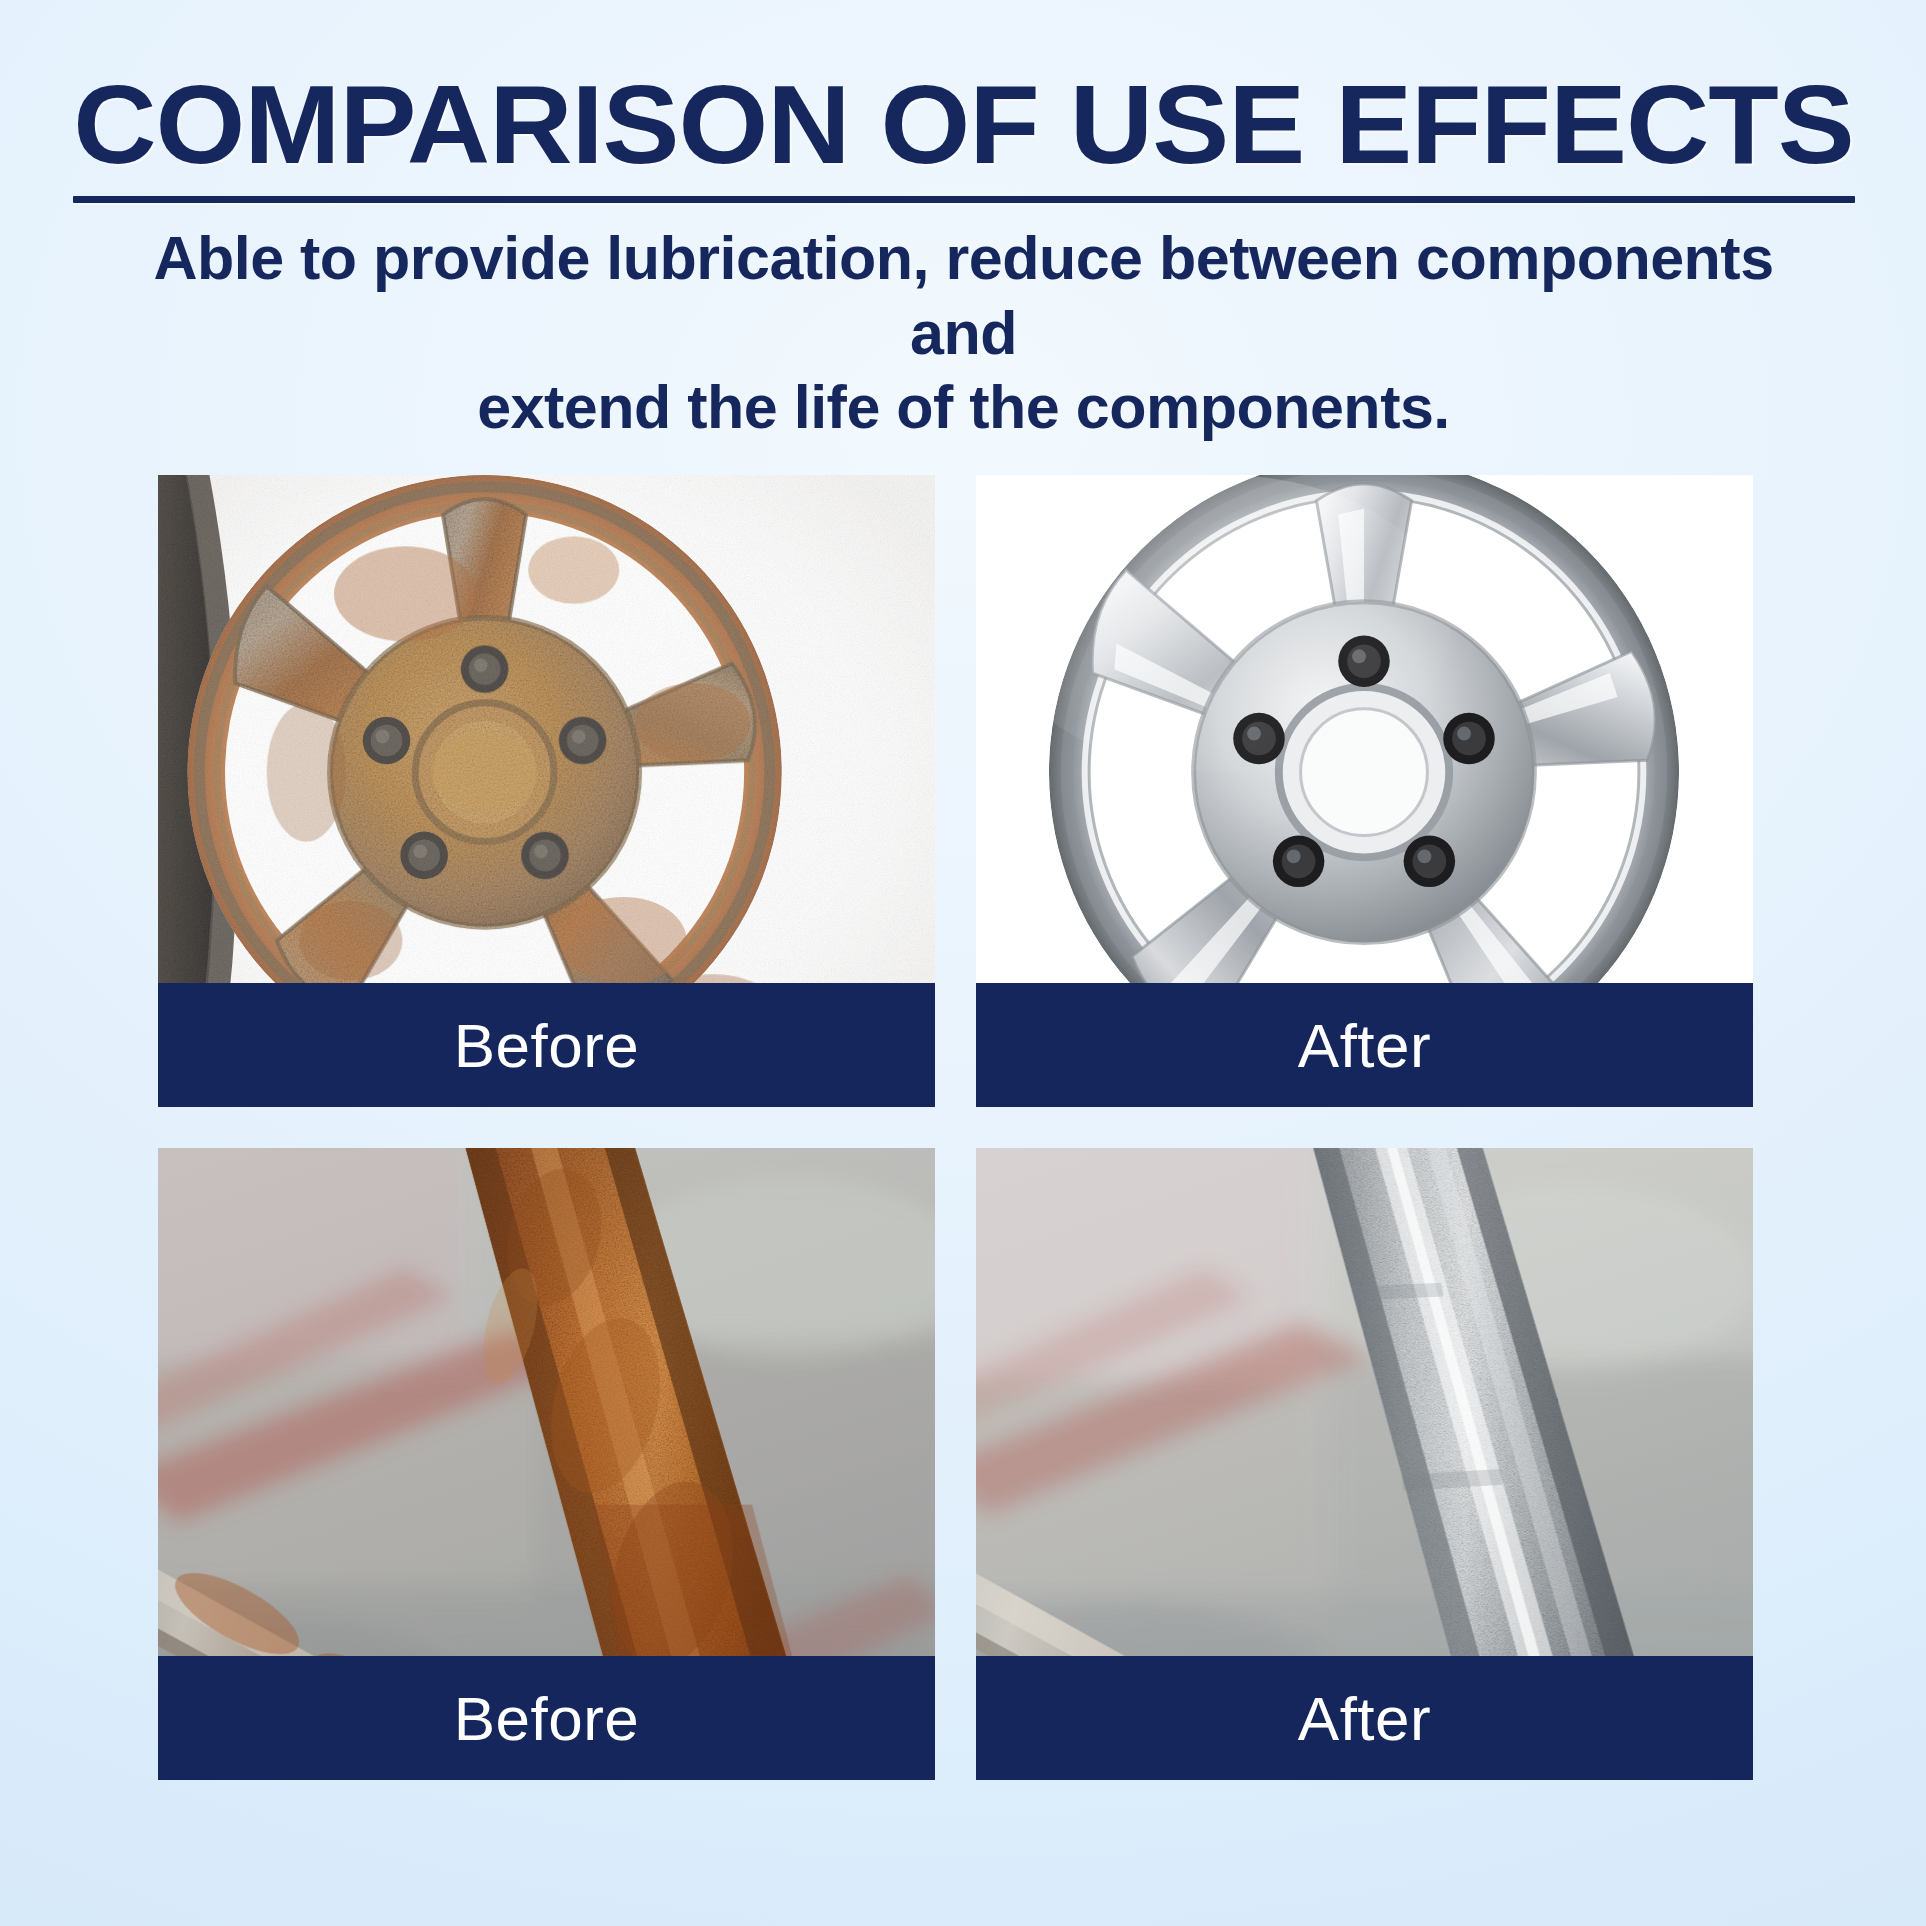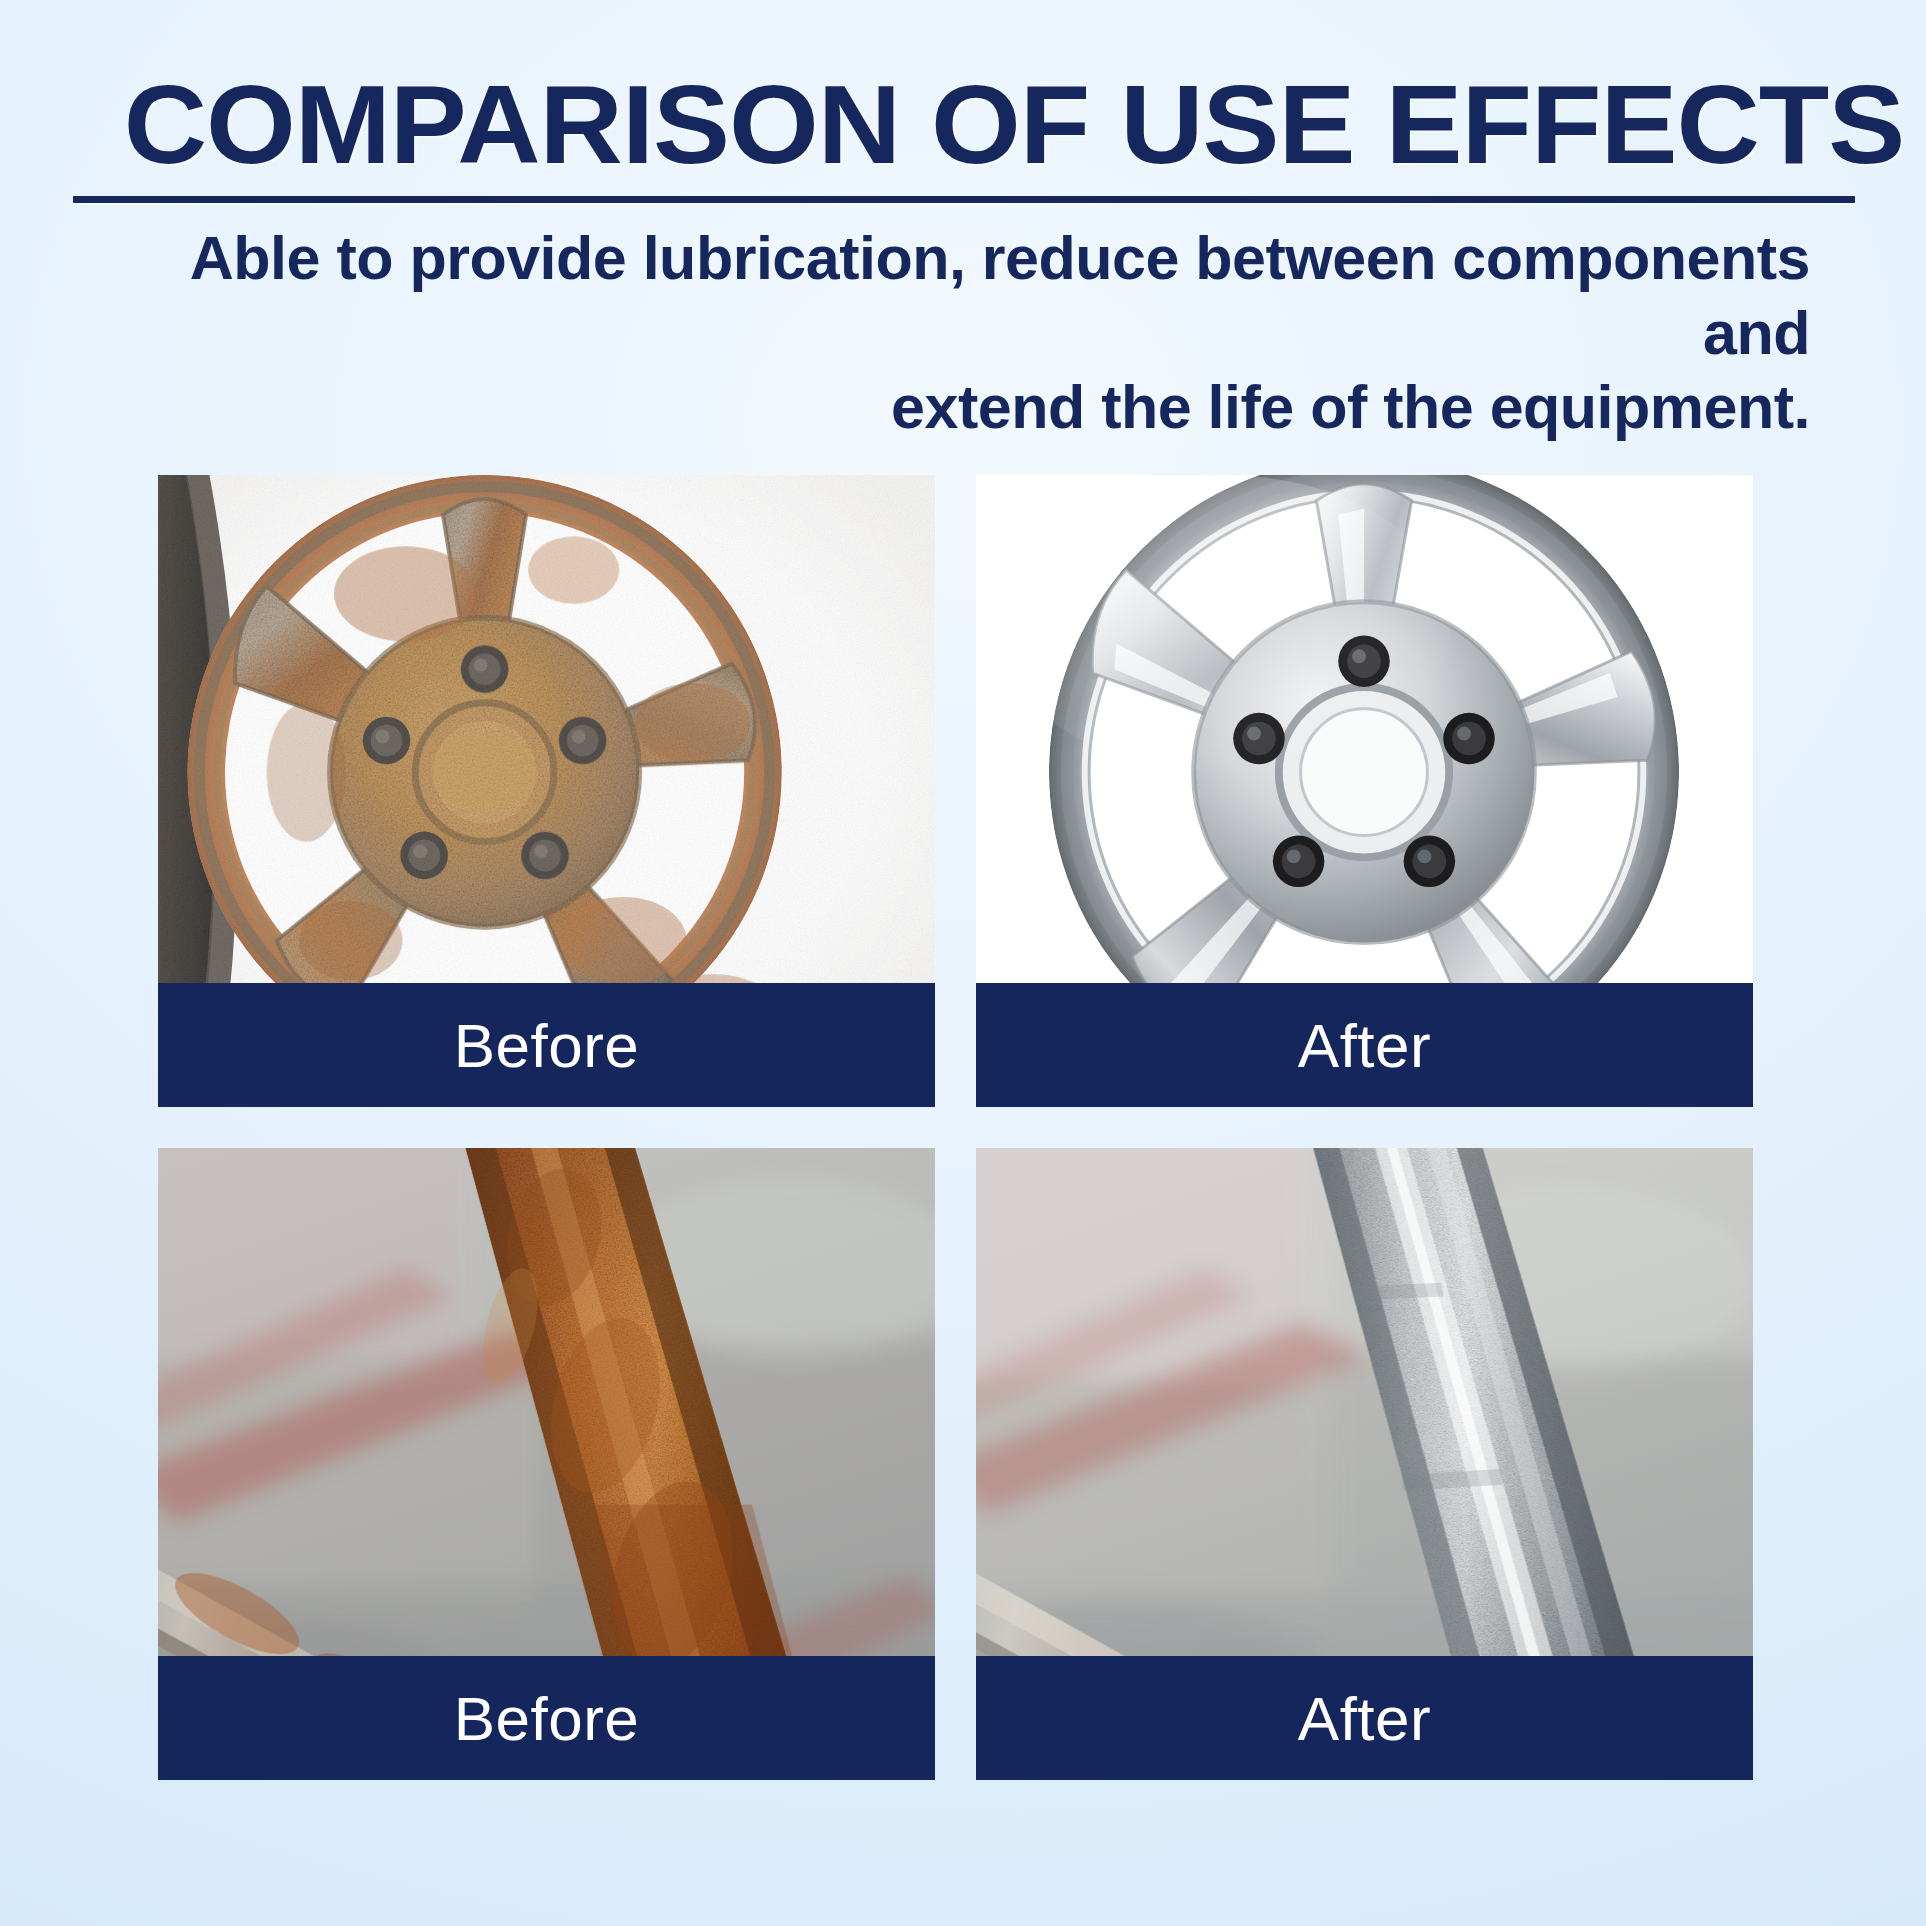--- a/index.html
+++ b/index.html
@@ -15,21 +15,21 @@
       radial-gradient(ellipse 120% 95% at 50% 22%,
         #f2f9fe 0%, #eaf4fd 30%, #e2f0fc 58%, #daecfb 80%, #d6e9fa 100%);
     position:relative;
   }
 
   
   #header {
     position:absolute;
     left:0; right:0; top:0;
     padding:69px 59px 0 59px;
-    text-align:right;
+    text-align:center;
   }
 
   #page-title {
     font-family:"Liberation Sans Narrow","Liberation Sans",sans-serif;
     font-weight:700;
     font-size:111px;
     line-height:1.02;
     letter-spacing:-1px;
     color:#16275e;
     transform:scaleX(1.04);
@@ -104,21 +104,21 @@
 </head>
 <body>
 
 <div id="header">
   <div id="page-title">COMPARISON OF USE EFFECTS</div>
 
   <div id="title-rule"></div>
 
   <div id="subtitle">
     <span class="ln">Able to provide lubrication, reduce between components and</span>
-    <span class="ln">extend the life of the equipment.</span>
+    <span class="ln">extend the life of the components.</span>
   </div>
 </div>
 
 <div id="panel-grid">
 
   <div class="panel">
     <svg class="photo" viewBox="0 0 785 638" preserveAspectRatio="xMidYMid slice">
       <defs>
         <radialGradient id="rwBg" cx="48%" cy="46%" r="62%">
           <stop offset="0%" stop-color="#ffffff"></stop>

